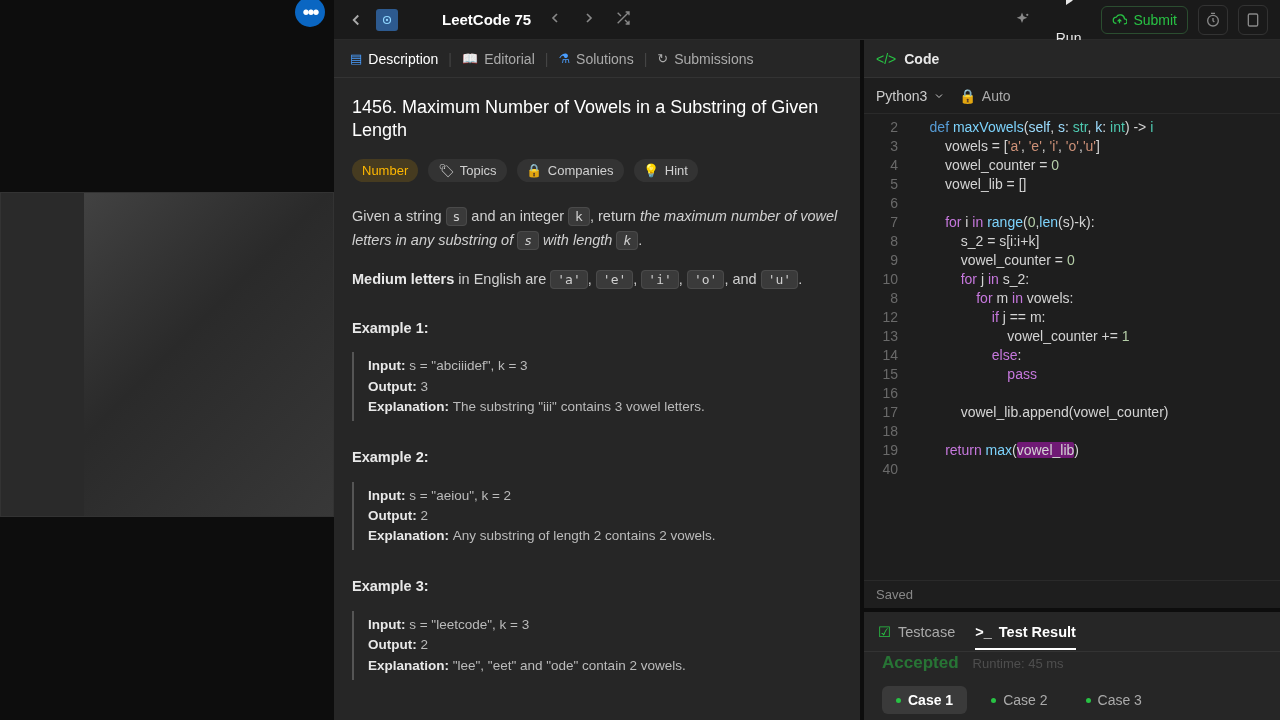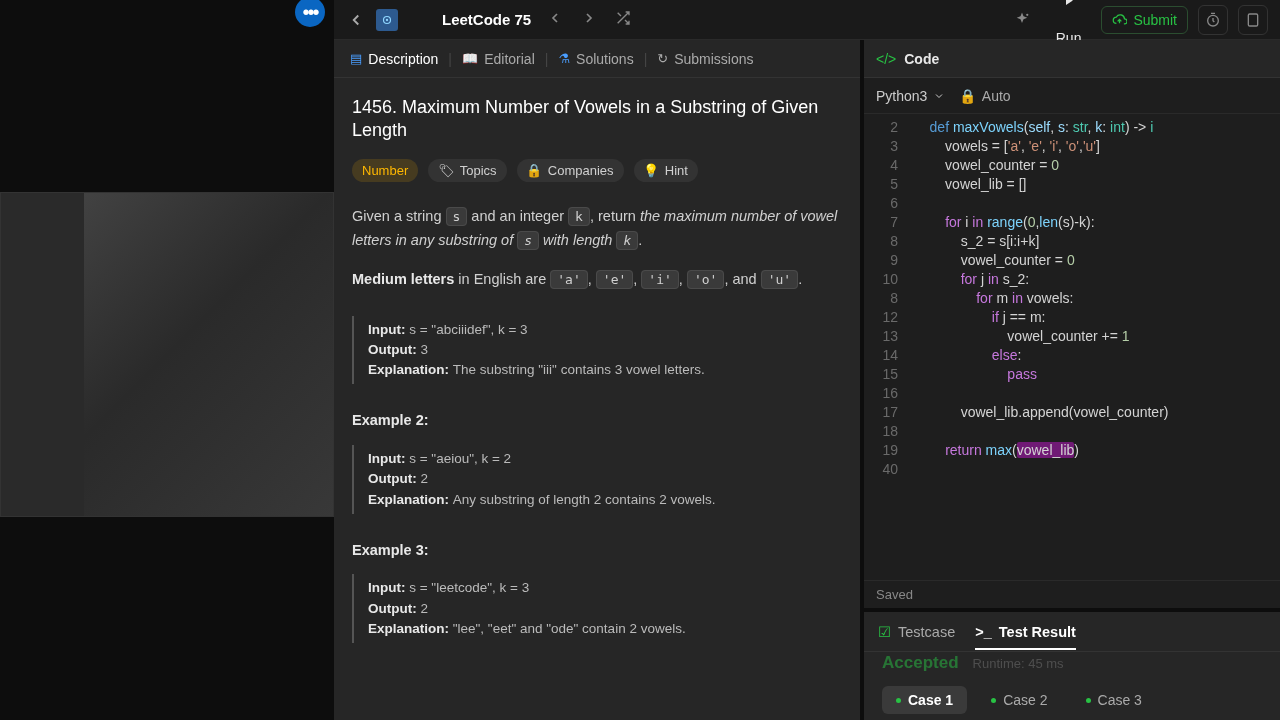--- a/index.html
+++ b/index.html
@@ -188,20 +188,21 @@
             </span>
           <span class="chip">
               <span>💡</span>
               <span>Hint</span>
             </span>
         </div>
         <div class="desc-text">
           <p><span>Given a string </span><code class="code-inline">s</code><span> and an integer </span><code class="code-inline">k</code><span>, return </span><span class="italic"><span>the maximum number of vowel letters in any substring of </span><code class="code-inline">s</code><span> with length </span><code class="code-inline">k</code></span>.</p>
           <p><span class="bold">Medium letters</span><span> in English are </span><code class="code-inline">'a'</code>, <code class="code-inline">'e'</code>, <code class="code-inline">'i'</code>, <code class="code-inline">'o'</code>, and <code class="code-inline">'u'</code>.</p>
           <div class="example">
+            <div class="example-title">Example 1:</div>
             <div class="example-box">
               <div><span class="lbl">Input: </span><span>s = "abciiidef", k = 3</span></div>
               <div><span class="lbl">Output: </span><span>3</span></div>
               <div><span class="lbl">Explanation: </span><span>The substring "iii" contains 3 vowel letters.</span></div>
             </div>
           </div>
           <div class="example">
             <div class="example-title">Example 2:</div>
             <div class="example-box">
               <div><span class="lbl">Input: </span><span>s = "aeiou", k = 2</span></div>

